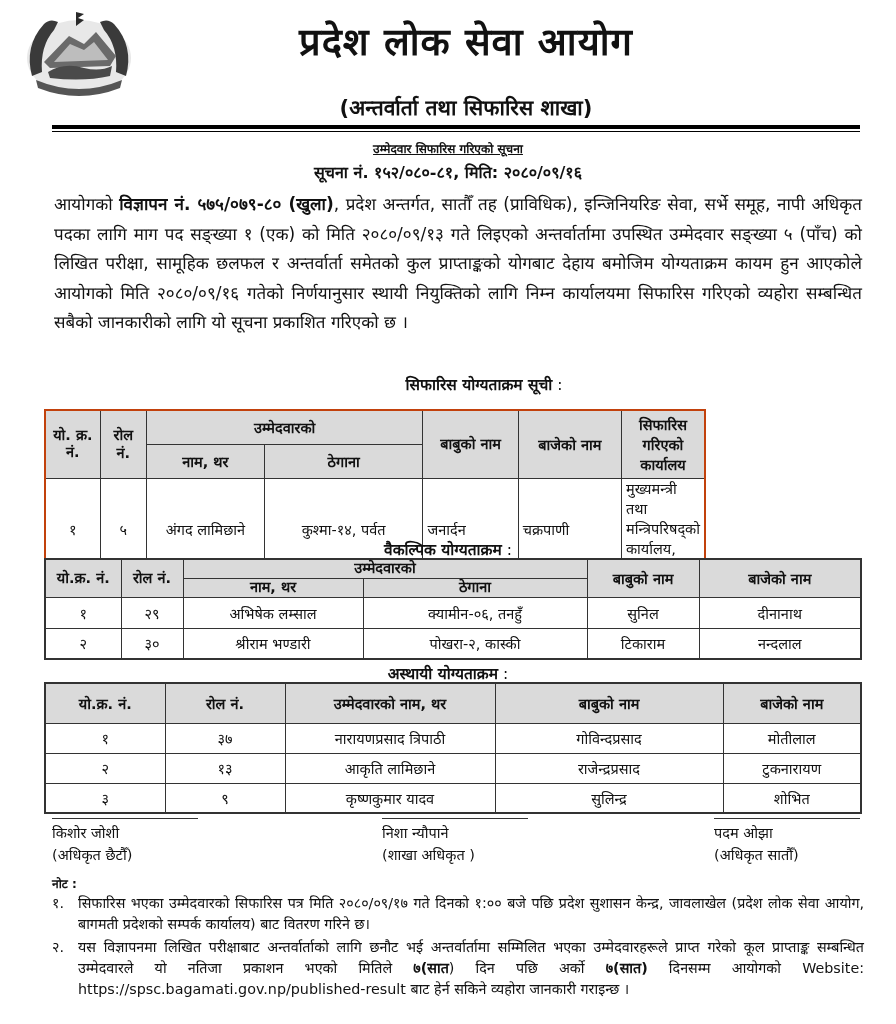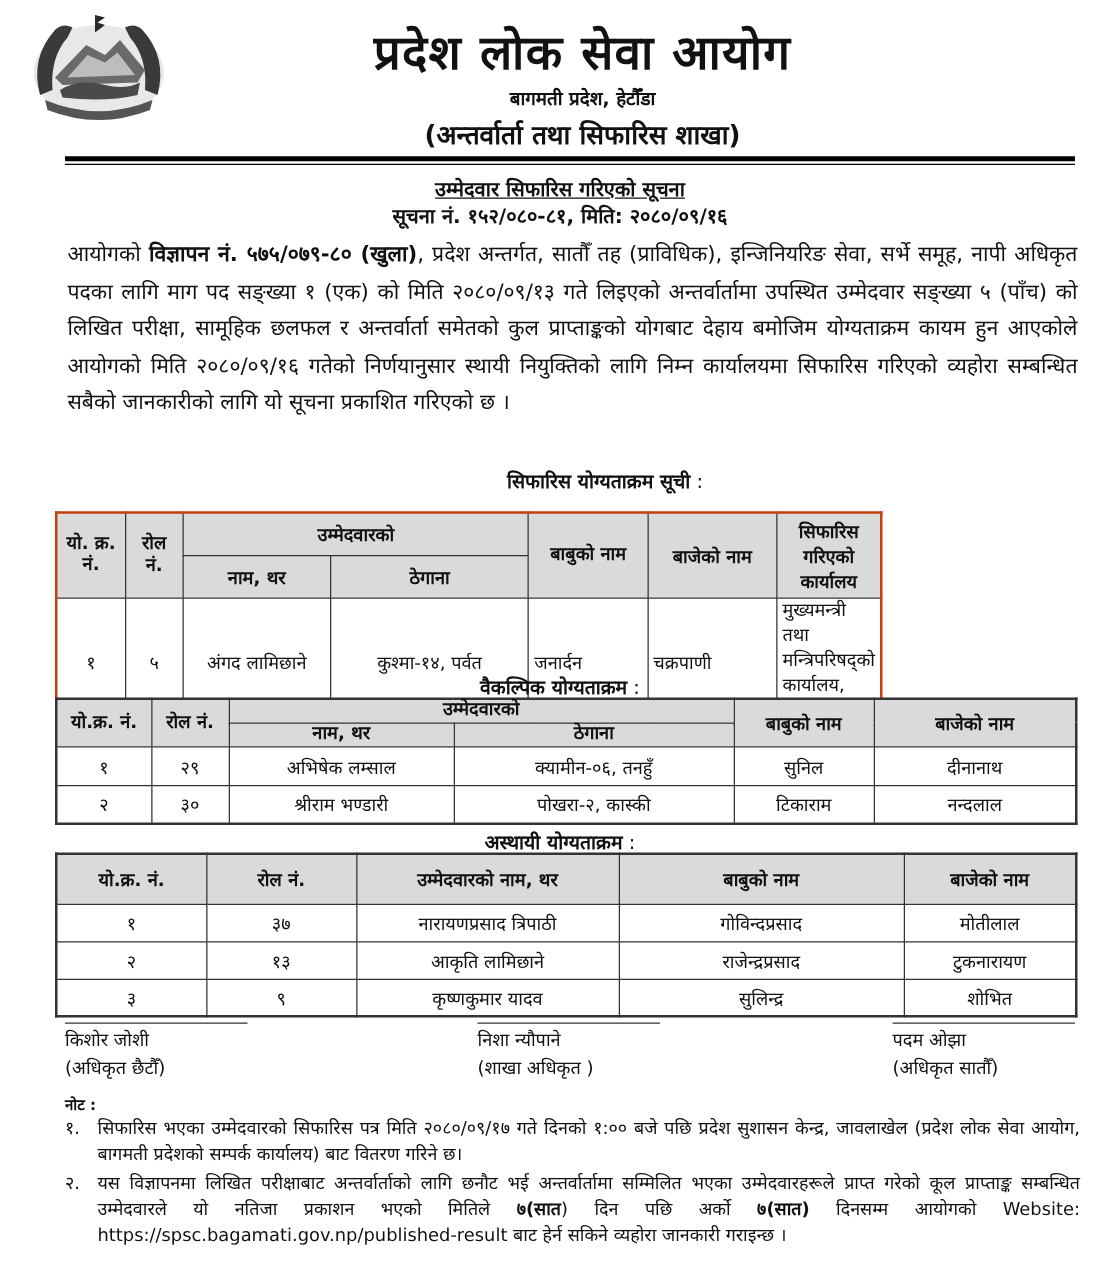--- a/index.html
+++ b/index.html
@@ -9,21 +9,21 @@
   }
   .header { position: absolute; left: 0; top: 0; width: 896px; height: 130px; }
   .emblem { position: absolute; left: 14px; top: 6px; width: 130px; height: 96px; }
   .title { position: absolute; left: 0; width: 896px; top: 14px; text-align: center; font-size: 38px; font-weight: bold; letter-spacing: 1px; }
   .title span { margin-left: 36px; }
   .sub1 { position: absolute; width: 896px; top: 68px; text-align: center; font-size: 15px; font-weight: bold; padding-left: 36px; box-sizing: border-box; }
   .sub2 { position: absolute; width: 896px; top: 93px; text-align: center; font-size: 21px; font-weight: bold; padding-left: 36px; box-sizing: border-box; }
   .rule-thick { position: absolute; left: 52px; width: 808px; top: 125px; height: 4px; background: #000; }
   .rule-thin { position: absolute; left: 52px; width: 808px; top: 131px; height: 1px; background: #000; }
 
-  .notice-title { position: absolute; width: 896px; top: 140px; text-align: center; font-size: 16px; font-weight: bold; }
+  .notice-title { position: absolute; width: 896px; top: 140px; text-align: center; font-size: 12px; font-weight: bold; }
   .notice-title span { text-decoration: underline; }
   .notice-ref { position: absolute; width: 896px; top: 161px; text-align: center; font-size: 16px; font-weight: bold; }
 
   .para { position: absolute; left: 54px; width: 808px; top: 190px; font-size: 17px; line-height: 29.5px; text-align: justify; }
   .para b { font-weight: bold; }
 
   .sec-title { position: absolute; width: 896px; text-align: center; font-size: 15.5px; font-weight: bold; }
   .sec-title .colon { font-weight: normal; }
 
   table { position: absolute; border-collapse: collapse; font-size: 14.5px; }
@@ -52,21 +52,20 @@
     <ellipse cx="65" cy="52" rx="52" ry="38" fill="#e8e8e8"></ellipse>
     <path d="M18 70 Q10 40 30 18 Q36 12 44 16 L40 24 Q26 40 28 66 Z" fill="#3a3a3a"></path>
     <path d="M112 70 Q120 40 100 18 Q94 12 86 16 L90 24 Q104 40 102 66 Z" fill="#3a3a3a"></path>
     <path d="M30 56 L55 30 L70 38 L82 26 L102 50 L96 60 L36 62 Z" fill="#6a6a6a"></path>
     <path d="M40 56 L56 38 L70 44 L80 36 L94 54 Z" fill="#bdbdbd"></path>
     <path d="M34 66 Q50 56 70 62 Q86 66 98 60 L96 70 Q70 76 36 72 Z" fill="#4a4a4a"></path>
     <path d="M62 6 L62 20 L70 14 L64 12 L70 8 Z" fill="#2a2a2a"></path>
     <path d="M22 74 Q65 92 108 74 L106 82 Q65 98 24 82 Z" fill="#555"></path>
   </svg>
   <div class="title"><span>प्रदेश लोक सेवा आयोग</span></div>
-  <div class="sub1">बागमती प्रदेश, हेटौँडा</div>
   <div class="sub2">(अन्तर्वार्ता तथा सिफारिस शाखा)</div>
   <div class="rule-thick"></div>
   <div class="rule-thin"></div>
 </div>
 
 <div class="notice-title"><span>उम्मेदवार सिफारिस गरिएको सूचना</span></div>
 <div class="notice-ref">सूचना नं. १५२/०८०-८१, मिति: २०८०/०९/१६</div>
 
 <div class="para"><span>आयोगको </span><b>विज्ञापन नं. ५७५/०७९-८० (खुला)</b><span>, प्रदेश अन्तर्गत, सातौँ तह (प्राविधिक), इन्जिनियरिङ सेवा, सर्भे समूह, नापी अधिकृत पदका लागि माग पद सङ्ख्या १ (एक) को मिति २०८०/०९/१३ गते लिइएको अन्तर्वार्तामा उपस्थित उम्मेदवार सङ्ख्या ५ (पाँच) को लिखित परीक्षा, सामूहिक छलफल र अन्तर्वार्ता समेतको कुल प्राप्ताङ्कको योगबाट देहाय बमोजिम योग्यताक्रम कायम हुन आएकोले आयोगको मिति २०८०/०९/१६ गतेको निर्णयानुसार स्थायी नियुक्तिको लागि निम्न कार्यालयमा सिफारिस गरिएको व्यहोरा सम्बन्धित सबैको जानकारीको लागि यो सूचना प्रकाशित गरिएको छ ।</span></div>
 

